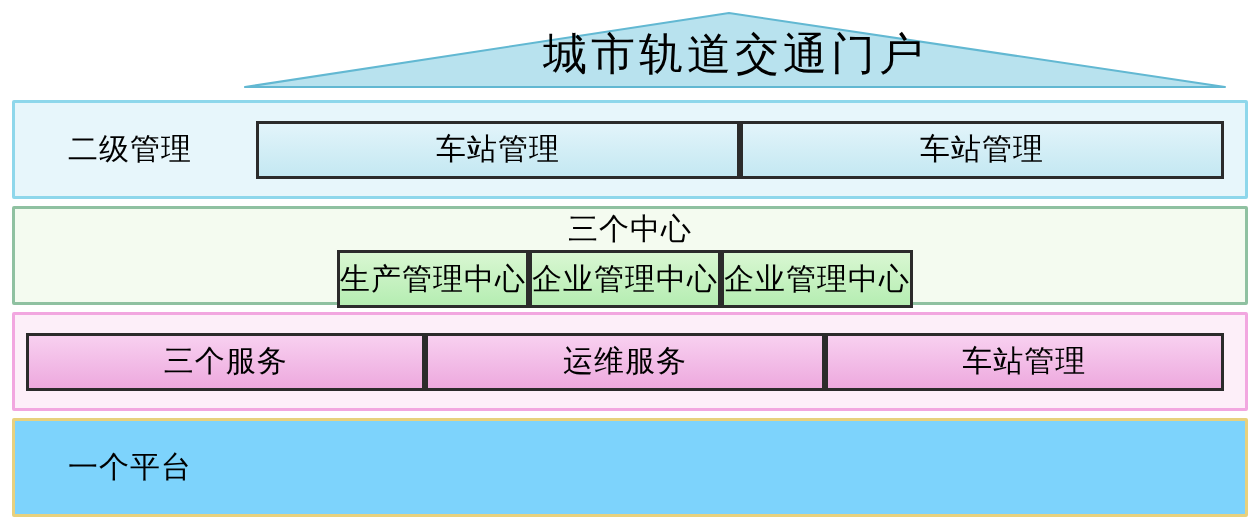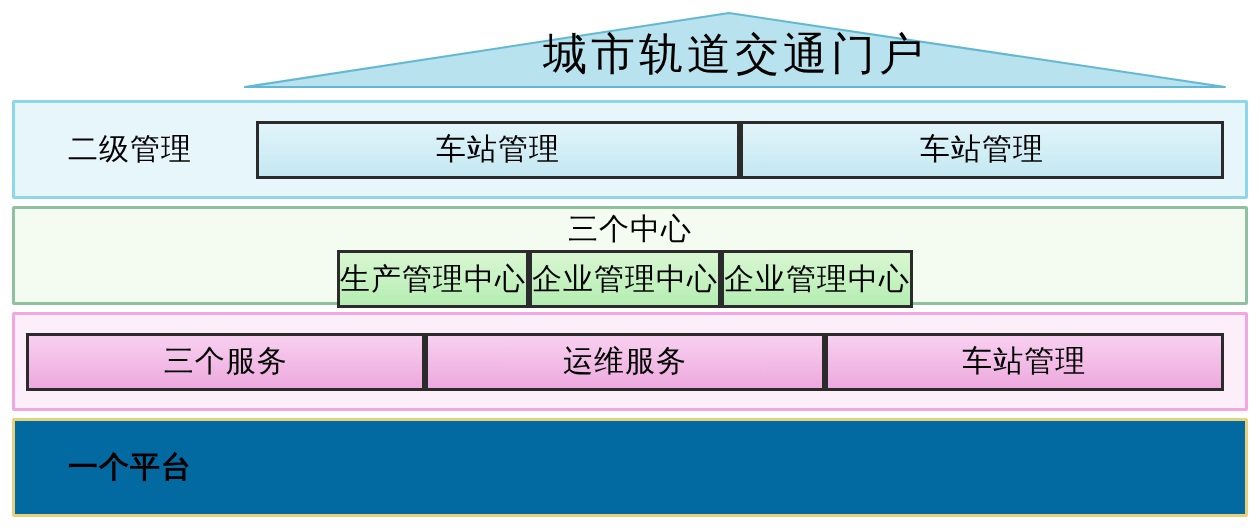--- a/index.html
+++ b/index.html
@@ -83,21 +83,21 @@
     letter-spacing: 1px;
     white-space: nowrap;
   }
   
   .theme-blue   { background: #e7f6fb; border-color: #8ed7eb; }
   .theme-blue .box   { background: linear-gradient(#e2f4fa, #c4e8f2); }
   .theme-green  { background: #f4fbf0; border-color: #8fc1a1; flex-direction: column; }
   .theme-green .box  { background: linear-gradient(#d9f7d2, #b5edb2); }
   .theme-pink   { background: #fdeff9; border-color: #f2a7e0; }
   .theme-pink .box   { background: linear-gradient(#f8d0f0, #eda9de); }
-  .theme-yellow { background: #0369a1; border-color: #e8d17d; font-weight: bold; }
+  .theme-yellow { background: #7dd3fc; border-color: #e8d17d; }
   .theme-yellow .box { background: linear-gradient(#f8e4a2, #edcc6d); }
 </style>
 </head>
 <body>
 
 <div class="stage">
 
   <div class="roof">
     <svg viewBox="0 0 984 80">
       <polygon points="486,3 2,77 982,77" fill="#b8e2ee" stroke="#62b8d2" stroke-width="2" stroke-linejoin="round"></polygon>

